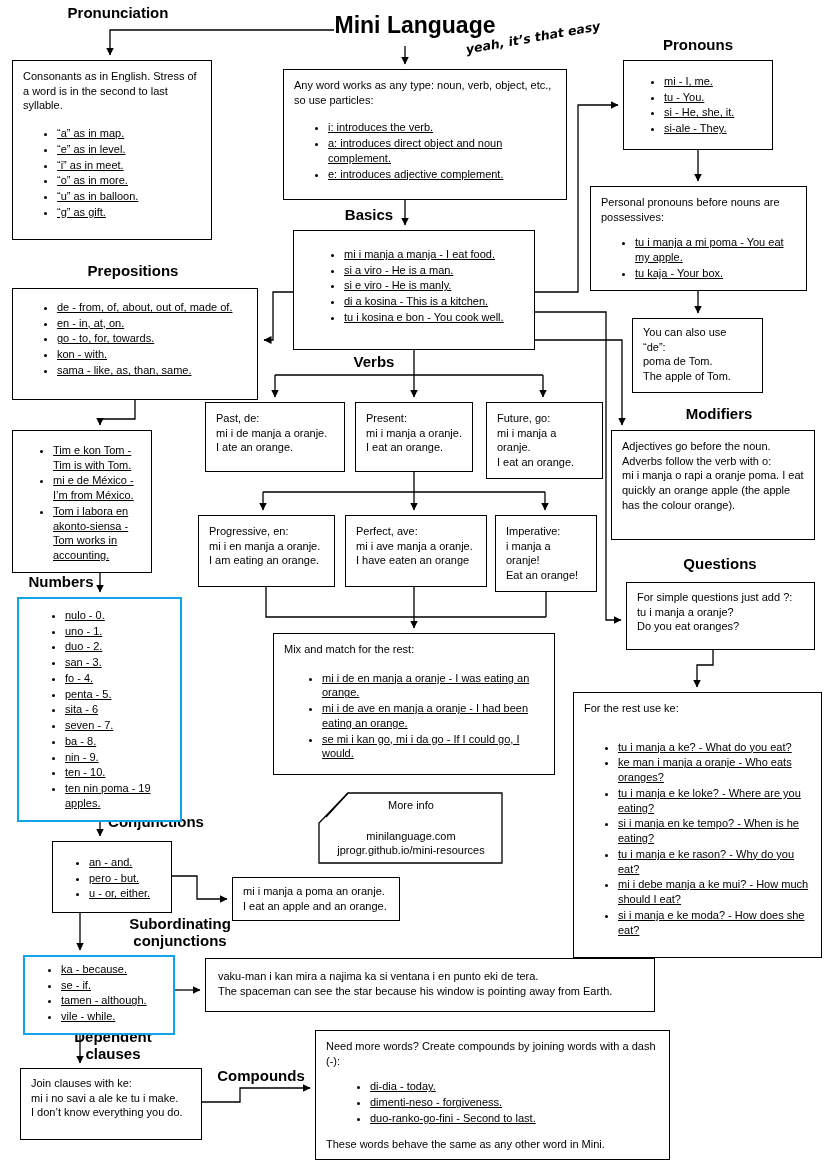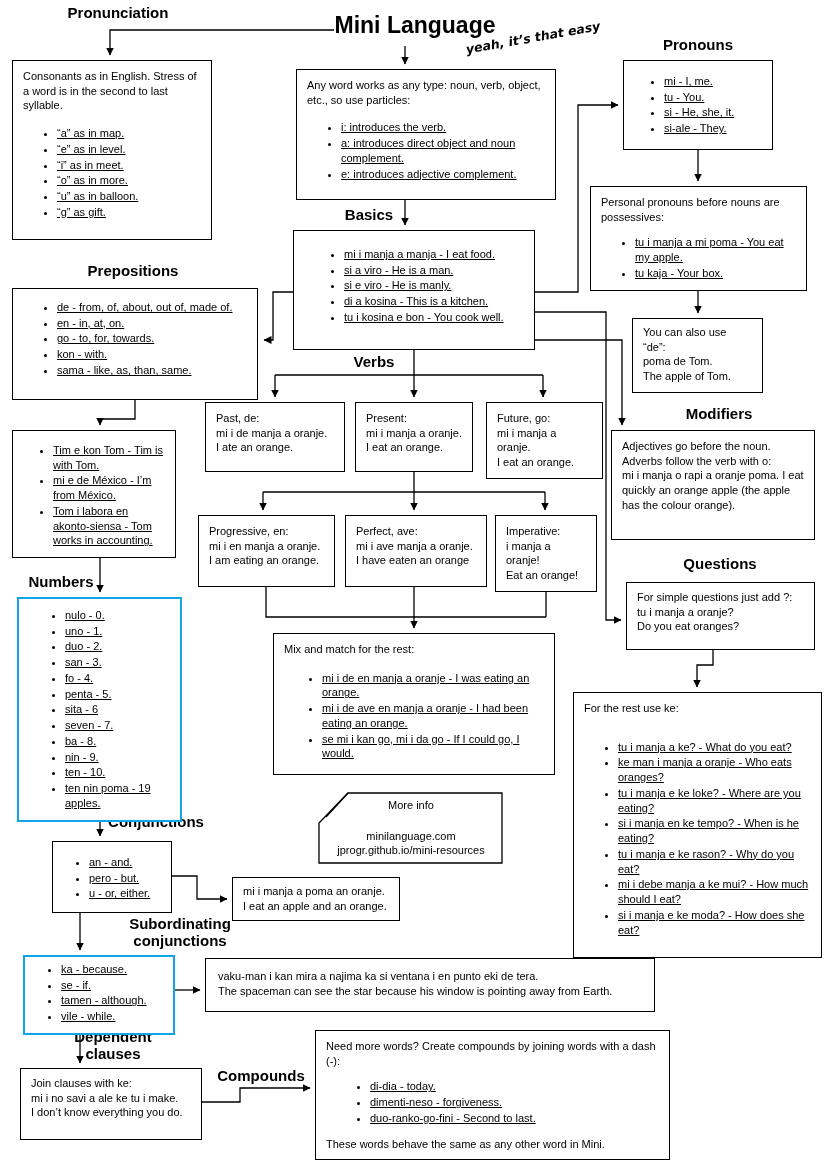--- a/index.html
+++ b/index.html
@@ -96,21 +96,21 @@
     <ul>
       <li>“a” as in map.</li>
       <li>“e” as in level.</li>
       <li>“i” as in meet.</li>
       <li>“o” as in more.</li>
       <li>“u” as in balloon.</li>
       <li>“g” as gift.</li>
     </ul>
   </div>
 
-  <div class="box" style="left:296px;top:69px;width:260px;min-height:131px">
+  <div class="box" style="left:283px;top:69px;width:284px;min-height:131px">
     <p>Any word works as any type: noun, verb, object, etc., so use particles:</p>
     <ul>
       <li>i: introduces the verb.</li>
       <li>a: introduces direct object and noun complement.</li>
       <li>e: introduces adjective complement.</li>
     </ul>
   </div>
 
   <div class="box" style="left:623px;top:60px;width:150px;min-height:90px;padding-top:13px">
     <ul style="margin-top:0;padding-left:30px">
@@ -148,21 +148,21 @@
   <div class="box" style="left:12px;top:288px;width:246px;min-height:112px;padding-top:11px">
     <ul style="margin-top:0">
       <li>de - from, of, about, out of, made of.</li>
       <li>en - in, at, on.</li>
       <li>go - to, for, towards.</li>
       <li>kon - with.</li>
       <li>sama - like, as, than, same.</li>
     </ul>
   </div>
 
-  <div class="box" style="left:12px;top:430px;width:164px;min-height:122px;padding-top:12px">
+  <div class="box" style="left:12px;top:430px;width:140px;min-height:122px;padding-top:12px">
     <ul style="margin-top:0;padding-left:30px">
       <li>Tim e kon Tom - Tim is with Tom.</li>
       <li>mi e de México - I’m from México.</li>
       <li>Tom i labora en akonto-siensa - Tom works in accounting.</li>
     </ul>
   </div>
 
   <div class="box" style="left:205px;top:402px;width:140px;min-height:70px">
     <p class="vtitle">Past, de:</p>
     <p>mi i de manja a oranje.</p>

